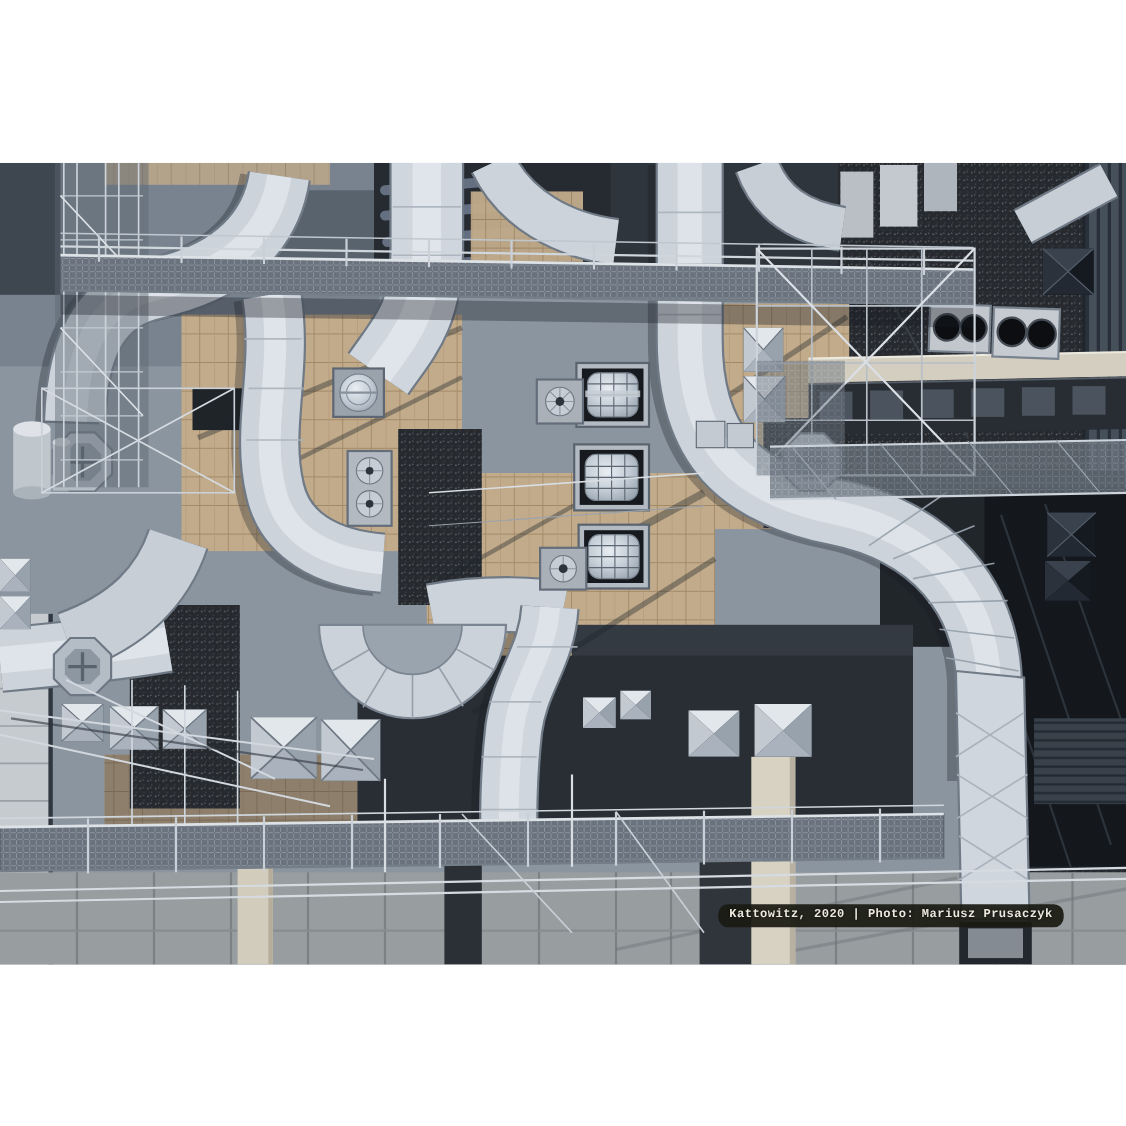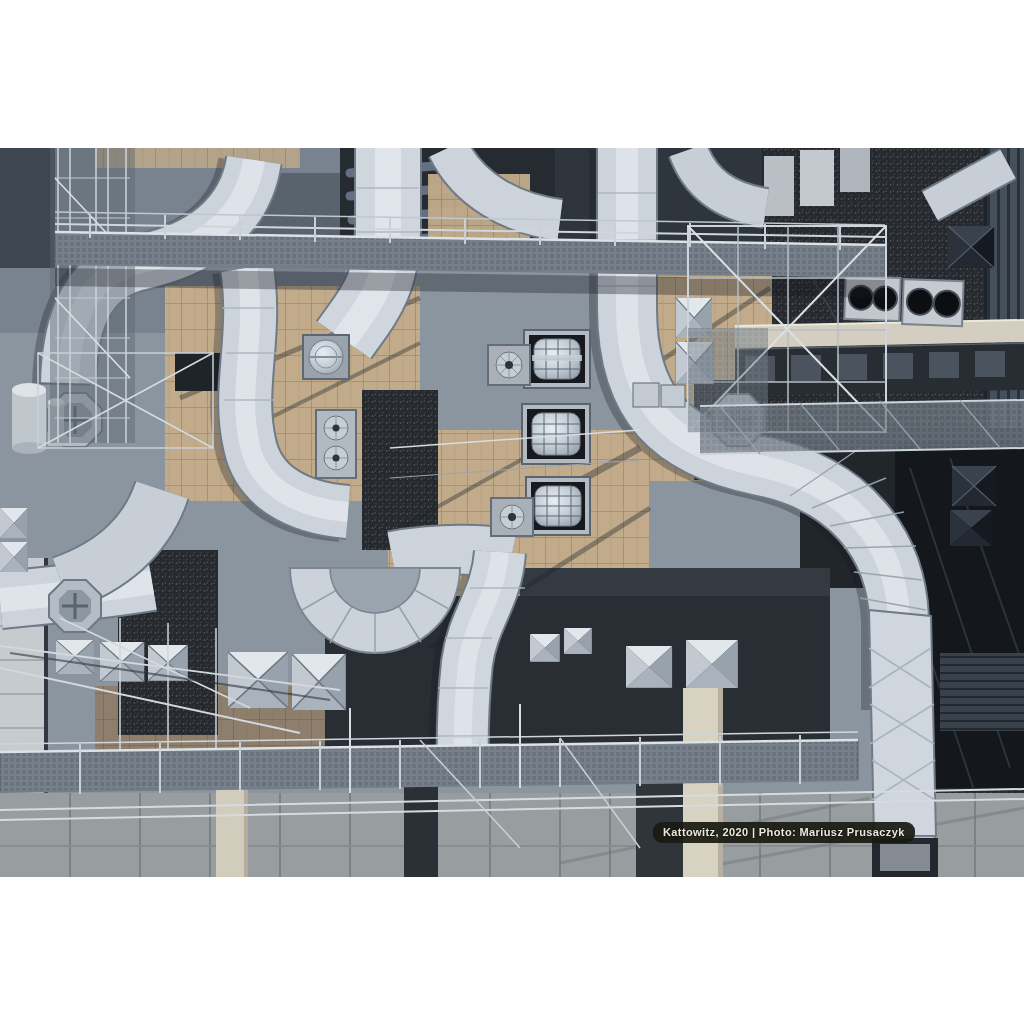--- a/index.html
+++ b/index.html
@@ -10,21 +10,21 @@
   }
   .photo-frame{
     position:absolute;left:0;top:148px;width:1024px;height:729px;
     overflow:hidden;background:#8b95a0;
   }
   .photo-frame svg{display:block;width:1024px;height:729px;}
   .caption-pill{
     position:absolute;left:653px;top:674px;
     background:rgba(26,27,18,0.93);
     color:#ece8dd;
-    font-family:Liberation Sans, sans-serif;
+    font-family:Liberation Mono, monospace;
     font-size:11px;font-weight:bold;letter-spacing:0.4px;
     padding:4px 10px 5px 10px;border-radius:9px;
     white-space:nowrap;
     text-shadow:0 0 2px #000;
   }
 </style>
 </head>
 <body>
 
 <div class="photo-frame">

